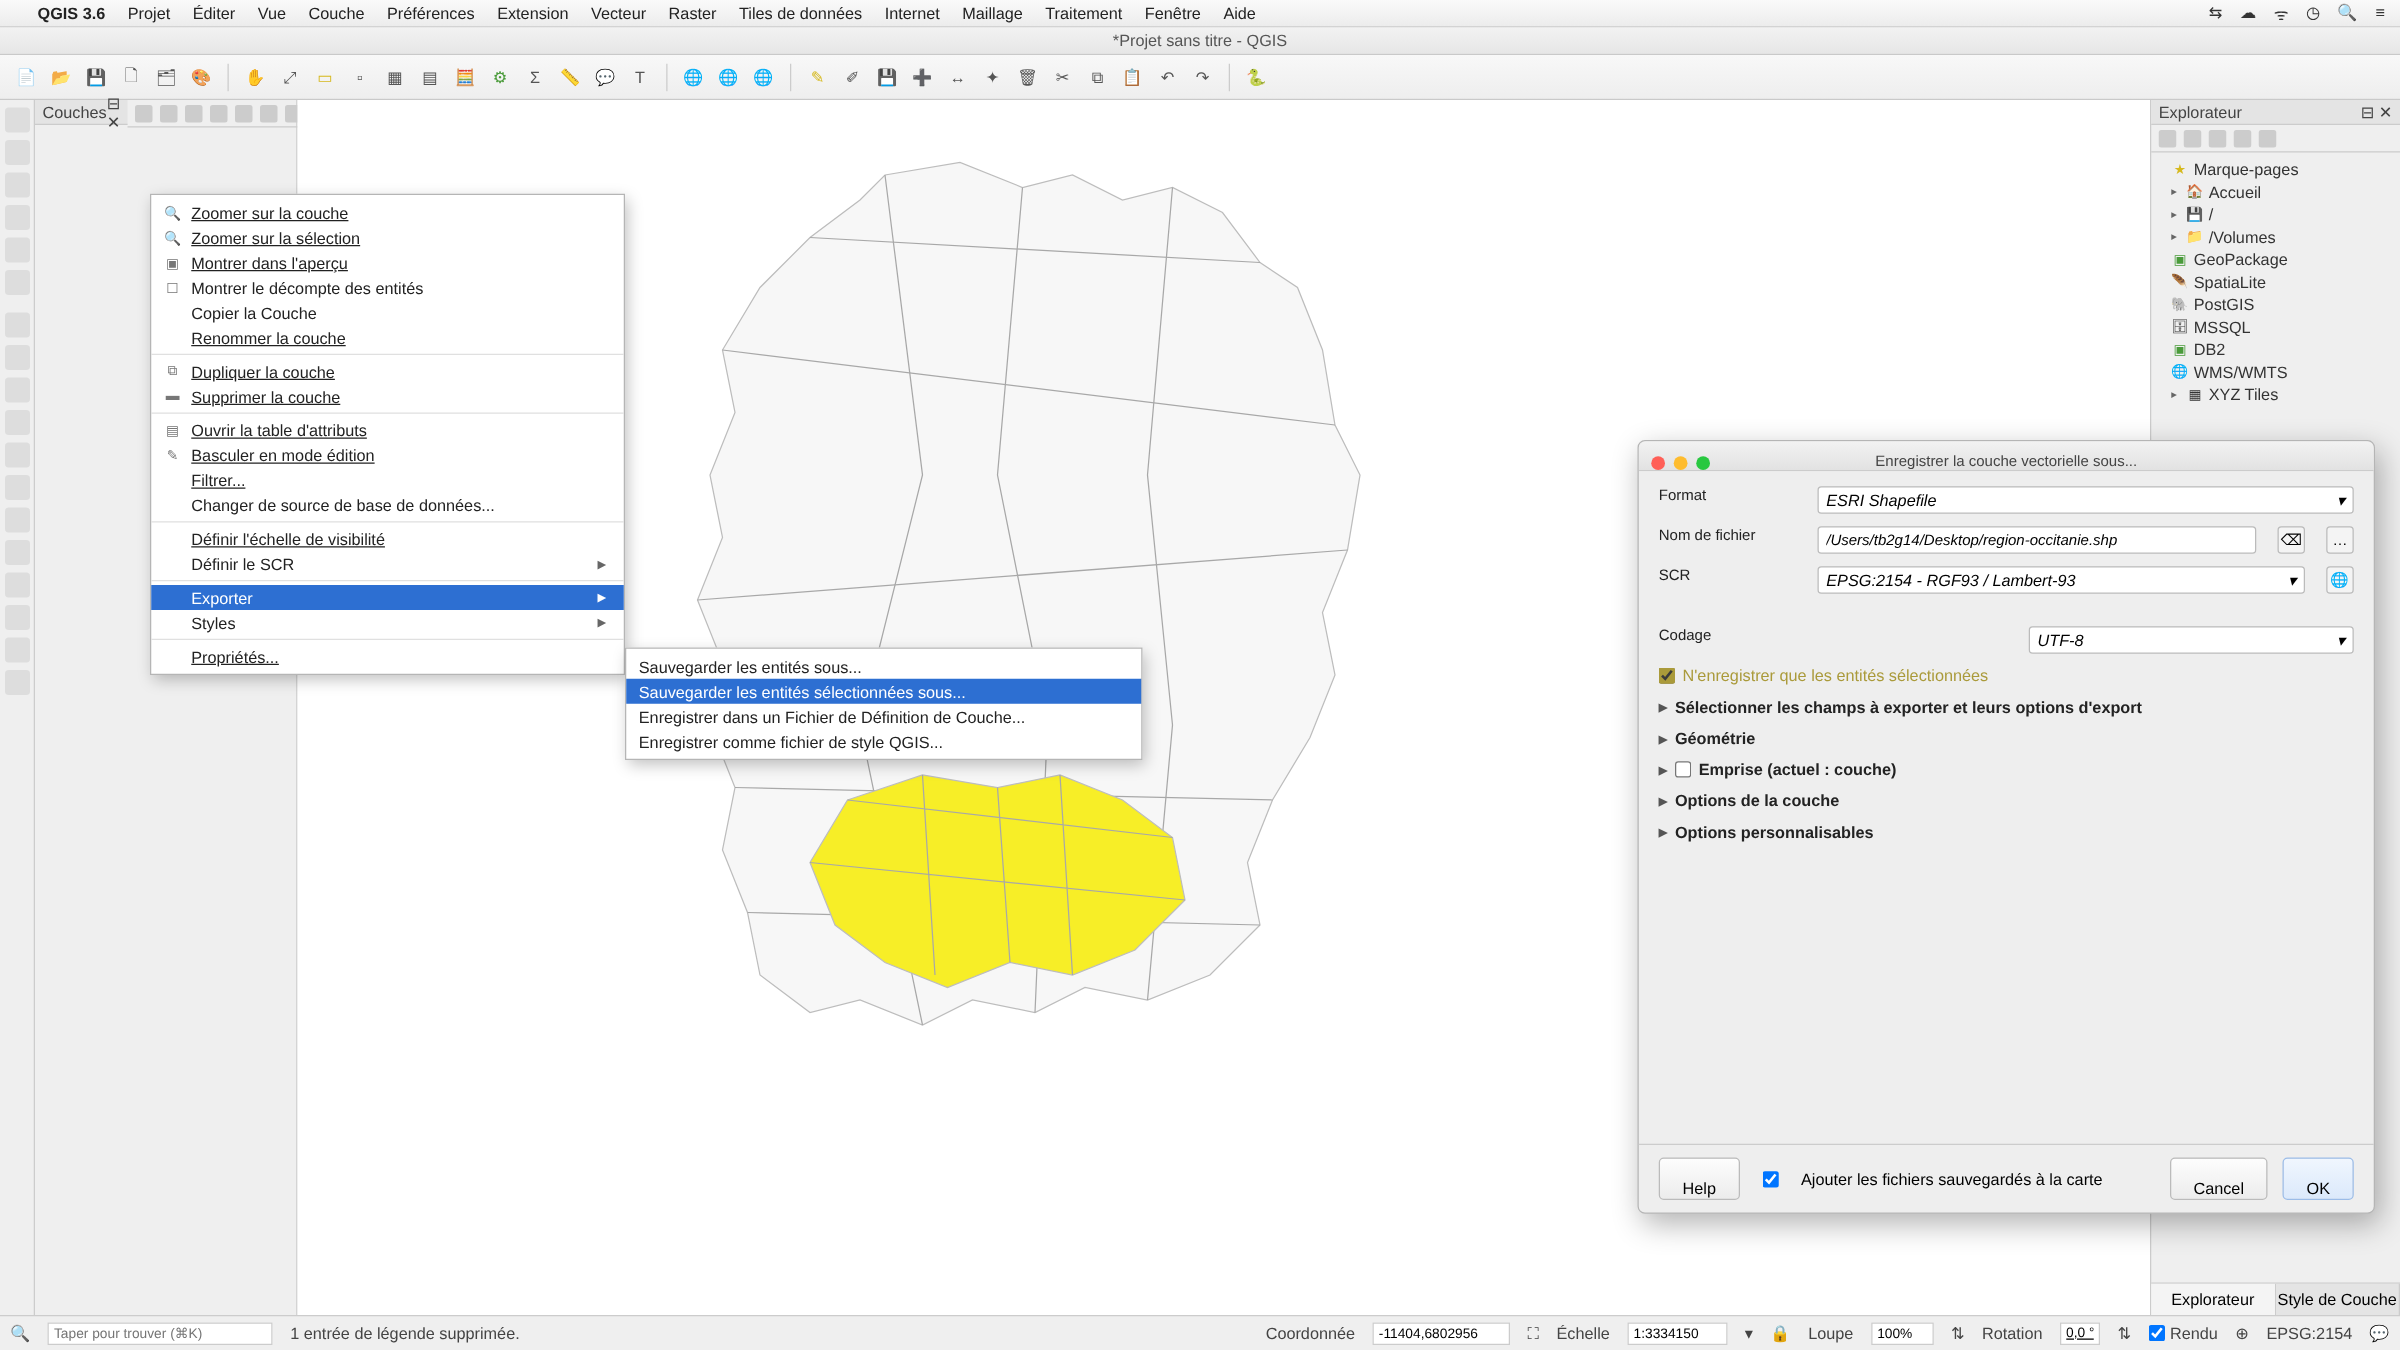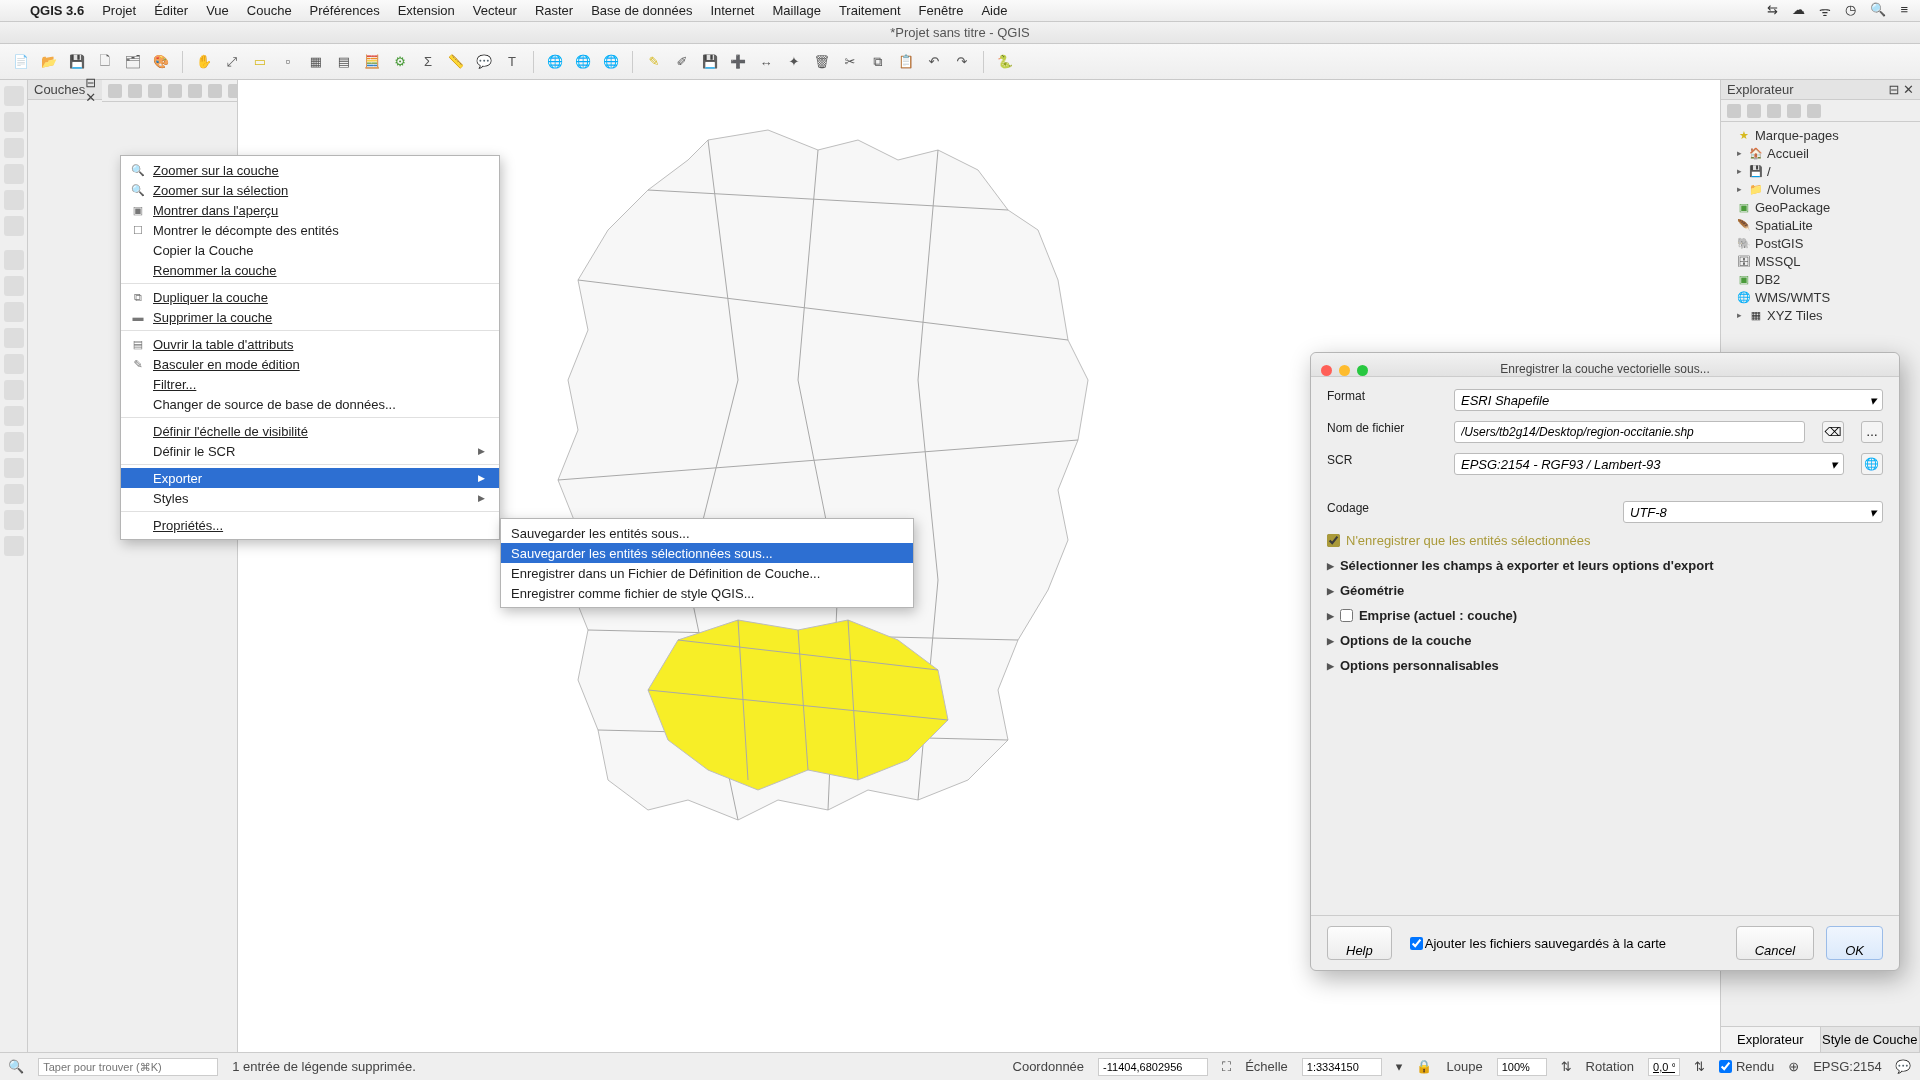--- a/index.html
+++ b/index.html
@@ -68,21 +68,21 @@
 .form-row { display:flex; align-items:flex-start; gap:17px; }
 .form-label { width:110px; font-size:12px; color:#222; }
 .form-input, .form-select { flex:1; height:22px; border:1px solid #bbb; background:#fff; padding:0 6px; font-size:12px; border-radius:3px;font-style:italic; }
 .form-select { display:flex; align-items:center; justify-content:space-between; }
 .form-btn { width:22px; height:22px; border:1px solid #bbb; background:#f4f4f4; border-radius:3px; display:flex; align-items:center; justify-content:center; font-size:12px; }
 .collaps { display:flex; align-items:center; gap:6px; font-size:12px; font-weight:bold; color:#222; }
 .collaps .tri { font-size:9px; color:#555; }
 .checkline { display:flex; align-items:center; gap:6px; font-size:12px; color:#aa9a3a; }
 .checkline input { accent-color:#aa9a3a; }
 .dialog-footer { border-top:1px solid #ccc; padding:10px 16px; display:flex; align-items:center; gap:12px; }
-.dlg-btn { height:24px; padding:16px 18px; border:1px solid #bbb; background:linear-gradient(#fdfdfd,#ececec); border-radius:4px; font-size:12px;font-style:italic; }
+.dlg-btn { height:24px; padding:16px 18px; border:1px solid #bbb; background:linear-gradient(#fdfdfd,#ececec); border-radius:4px; font-size:12px; }
 .dlg-btn.primary { border-color:#9bbce8; background:linear-gradient(#f0f6fe,#dbe9fb); }
 
 
 .statusbar { position:absolute; left:0; right:0; bottom:0; height:28px; background:#efefef; border-top:1px solid #ccc; display:flex; align-items:center; padding:0 8px; gap:14px; font-size:11px; color:#444; }
 .statusbar input[type=text] { height:18px; border:1px solid #ccc; padding:0 4px; font-size:11px; background:#fff; }
 .statusbar .sb-spacer { flex:1; }
 
 
 .map-canvas svg { position:absolute; left:0; top:0; }
 .dep { fill:#f7f7f7; stroke:#bdbdbd; stroke-width:1; }
@@ -99,21 +99,21 @@
   <span class="apple"></span>
   <span class="appname">QGIS 3.6</span>
   <span>Projet</span>
   <span>Éditer</span>
   <span>Vue</span>
   <span>Couche</span>
   <span>Préférences</span>
   <span>Extension</span>
   <span>Vecteur</span>
   <span>Raster</span>
-  <span>Base de données</span>
+  <span>Tiles de données</span>
   <span>Internet</span>
   <span>Maillage</span>
   <span>Traitement</span>
   <span>Fenêtre</span>
   <span>Aide</span>
   <span class="spacer"></span>
   <span class="right-icons">
     <span>⇆</span>
     <span>☁</span>
     <span>ᯤ</span>
@@ -463,21 +463,21 @@
         <span>Options de la couche</span>
       </div>
     <div class="collaps">
         <span class="tri">▶</span>
         <span>Options personnalisables</span>
       </div>
     <div style="height:220px"></div>
   </div>
   <div class="dialog-footer">
     <button class="dlg-btn"><span>Help</span></button>
-    <label style="display:flex;align-items:center;gap:2px;font-size:12px;margin-left:6px">
+    <label style="display:flex;align-items:center;gap:18px;font-size:12px;margin-left:6px">
       <input type="checkbox" checked="" style="">
       <span>Ajouter les fichiers sauvegardés à la carte</span>
     </label>
     <span style="flex:1"></span>
     <button class="dlg-btn"><span>Cancel</span></button>
     <button class="dlg-btn primary"><span>OK</span></button>
   </div>
 </div>
 
 <div class="statusbar">

